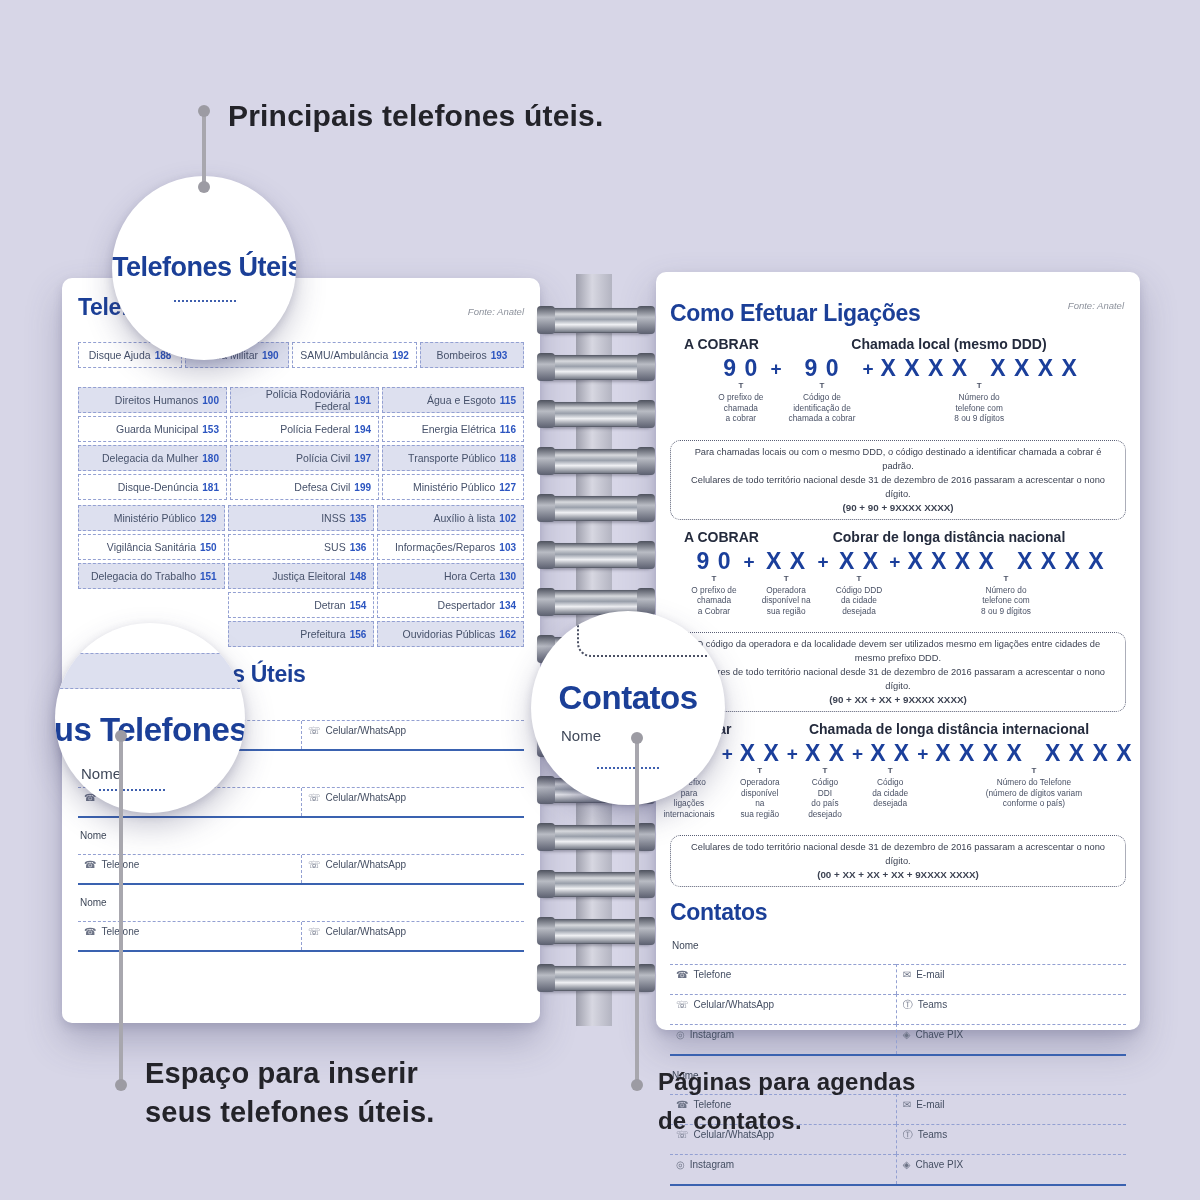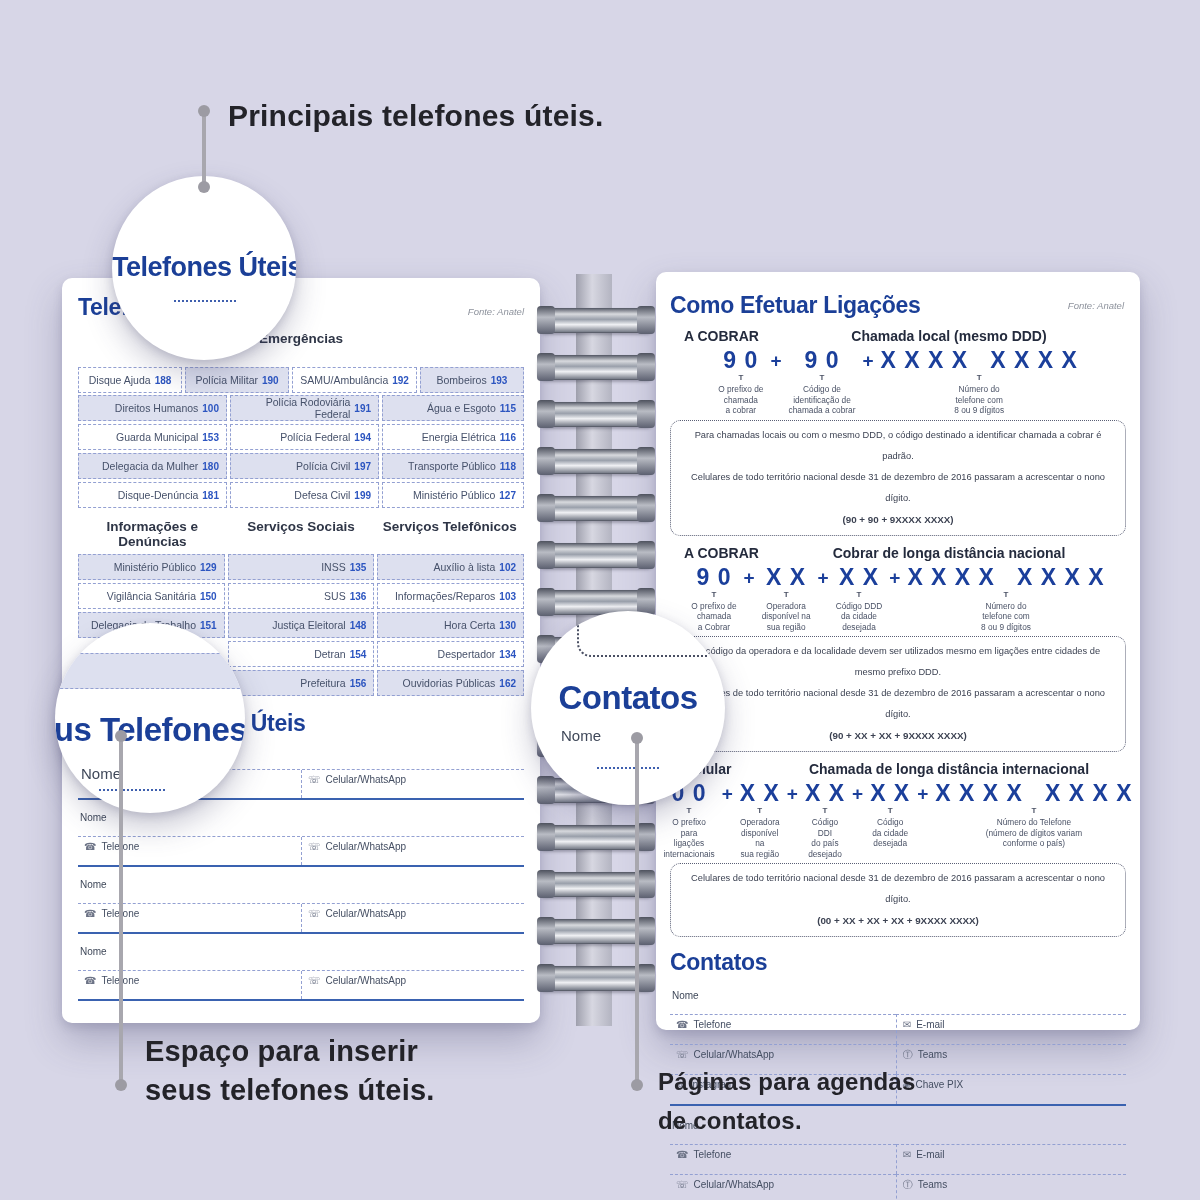--- a/index.html
+++ b/index.html
@@ -19,21 +19,21 @@
         border:1px solid #5c606c;box-shadow:0 2px 3px rgba(50,50,70,.35);
         background:linear-gradient(180deg,#686c78 0%,#d8dade 22%,#9aa0ab 45%,#f0f1f4 68%,#767b87 100%);}
   .loop::before,.loop::after{content:"";position:absolute;top:-3px;width:18px;height:28px;border-radius:4px;
         background:linear-gradient(180deg,#4e525e,#b9bcc4 40%,#5c6070);}
   .loop::before{left:-2px}.loop::after{right:-2px}
 
   
   .page{position:absolute;background:#fff;border-radius:10px;z-index:1;
         box-shadow:0 18px 36px rgba(70,70,110,.30),0 4px 10px rgba(70,70,110,.18);}
   .lp{left:62px;top:278px;width:478px;height:745px;padding:0 16px;box-sizing:border-box;}
-  .rp{left:656px;top:272px;width:484px;height:758px;padding:4px 14px;box-sizing:border-box;}
+  .rp{left:656px;top:272px;width:484px;height:758px;padding:12px 14px;box-sizing:border-box;}
   .page-title{font-size:23px;font-weight:700;color:#1b3f97;letter-spacing:-.3px;}
   .fonte{position:absolute;right:16px;top:28px;font-size:9.5px;font-style:italic;color:#8d929c;}
 
   
   .sec-h{font-size:13.5px;font-weight:700;color:#2e3546;text-align:center;}
   .grid{display:grid;gap:3px;}
   .cell{border:1px dashed #93a0d2;font-size:10.5px;color:#46516a;height:26px;box-sizing:border-box;
         display:flex;align-items:center;justify-content:center;gap:4px;padding:0 7px;background:#fff;}
   .cell b{color:#2c55c0;font-size:10px;white-space:nowrap;}
   .cell.fill{background:#dde0ef;}
@@ -54,22 +54,22 @@
   .sec-tag{width:132px;padding-left:14px;box-sizing:border-box;}
   .sec-title{flex:1;text-align:center;padding-right:30px;}
   .formula{display:flex;justify-content:center;align-items:flex-start;margin-top:3px;}
   .fitem{display:flex;align-items:flex-start;}
   .fcol{display:flex;flex-direction:column;align-items:center;}
   .digits{font-size:23px;font-weight:700;color:#1b3f9b;letter-spacing:1px;white-space:pre;line-height:26px;}
   .plus{font-size:19px;font-weight:700;color:#1b3f9b;margin:2px 7px 0;line-height:24px;}
   .plus:empty{display:none;}
   .tick{font-size:8px;font-weight:700;color:#4a5164;line-height:8px;margin-top:1px;}
   .flabel{font-size:8.3px;color:#4a5266;line-height:10.5px;text-align:center;white-space:pre-line;margin-top:2px;}
-  .nbox{border:1.3px dotted #5a5f75;border-radius:10px;margin-top:4px;padding:4px 10px;text-align:center;
-        font-size:9.3px;color:#3c4252;line-height:21px;}
+  .nbox{border:1.3px dotted #5a5f75;border-radius:10px;margin-top:16px;padding:4px 10px;text-align:center;
+        font-size:9.3px;color:#3c4252;line-height:14px;}
   .nbox .nf{font-weight:700;font-size:9.8px;}
   .pre{white-space:pre-line;}
 
   
   .cblock{margin-top:11px;border-bottom:2px solid #3a62b0;}
   .cgrid{display:grid;grid-template-columns:1fr 1.02fr;}
   .ccell{border-top:1px dashed #93a0d2;font-size:10px;color:#444e62;padding:4px 6px 14px;
          display:flex;gap:5px;align-items:flex-start;}
   .ccell:nth-child(even){border-left:1px dashed #93a0d2;}
 
@@ -92,21 +92,20 @@
 </style>
 </head>
 <body>
 
 <div class="spine"></div>
 
 <div class="page lp">
   <div class="page-title" style="margin-top:16px">Telefones Úteis</div>
   <div class="fonte">Fonte: Anatel</div>
 
-  <div class="sec-h" style="margin-top:10px">Emergências</div>
   <div class="grid" style="grid-template-columns:repeat(4,1fr);margin-top:21px">
 
       <div class="cell">
         <span>Disque Ajuda</span>
         <b>188</b>
       </div>
 
       <div class="cell fill">
         <span>Polícia Militar</span>
         <b>190</b>
@@ -117,21 +116,21 @@
         <b>192</b>
       </div>
 
       <div class="cell fill">
         <span>Bombeiros</span>
         <b>193</b>
       </div>
 
   </div>
 
-  <div class="cols right-al" style="margin-top:2px">
+  <div class="cols right-al" style="margin-top:19px">
     <div class="grid" style="grid-template-columns:1fr 1fr;flex:2.12">
 
         <div class="cell fill">
           <span>Direitos Humanos</span>
           <b>100</b>
         </div>
 
         <div class="cell fill">
           <span>Polícia Rodoviária Federal</span>
           <b>191</b>
@@ -186,25 +185,20 @@
         </div>
 
         <div class="cell">
           <span>Ministério Público</span>
           <b>127</b>
         </div>
 
     </div>
   </div>
 
-  <div style="display:grid;grid-template-columns:1fr 1fr 1fr;margin-top:11px">
-    <div class="sec-h">Informações e Denúncias</div>
-    <div class="sec-h">Serviços Sociais</div>
-    <div class="sec-h">Serviços Telefônicos</div>
-  </div>
   <div class="cols right-al" style="margin-top:5px">
     <div class="grid" style="grid-template-columns:1fr;flex:1;align-content:start">
 
         <div class="cell fill">
           <span>Ministério Público</span>
           <b>129</b>
         </div>
 
         <div class="cell">
           <span>Vigilância Sanitária</span>
@@ -601,21 +595,21 @@
 </div>
 
 <div class="vline" style="left:202px;top:112px;height:76px"></div>
 <div class="dot" style="left:198px;top:105px"></div>
 <div class="dot" style="left:198px;top:181px"></div>
 <div class="note-text" style="left:228px;top:96px">Principais telefones úteis.</div>
 
 <div class="vline" style="left:119px;top:737px;height:348px"></div>
 <div class="dot" style="left:115px;top:730px"></div>
 <div class="dot" style="left:115px;top:1079px"></div>
-<div class="note-text" style="left:145px;top:1032px;font-size:29px;line-height:39px">Espaço para inserir
+<div class="note-text" style="left:145px;top:1054px;font-size:29px;line-height:39px">Espaço para inserir
 seus telefones úteis.</div>
 
 <div class="vline" style="left:635px;top:739px;height:346px"></div>
 <div class="dot" style="left:631px;top:732px"></div>
 <div class="dot" style="left:631px;top:1079px"></div>
 <div class="note-text" style="left:658px;top:1062px;font-size:24px;line-height:39px">Páginas para agendas
 de contatos.</div>
 
 <div class="loop" style="top: 308px;"></div>
 <div class="loop" style="top: 355px;"></div>

